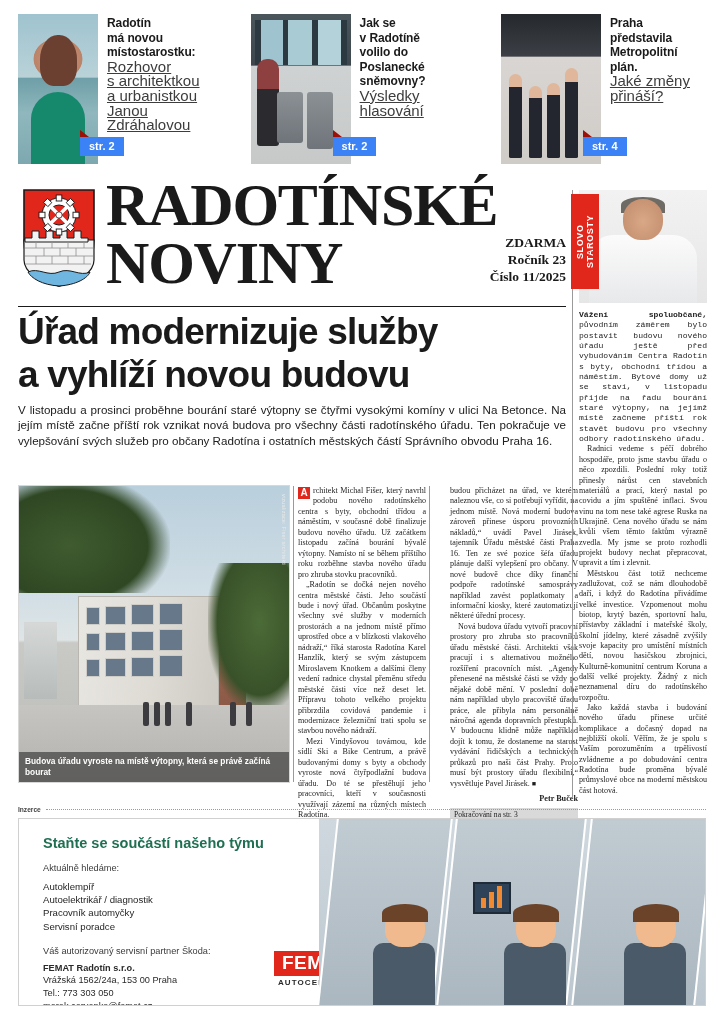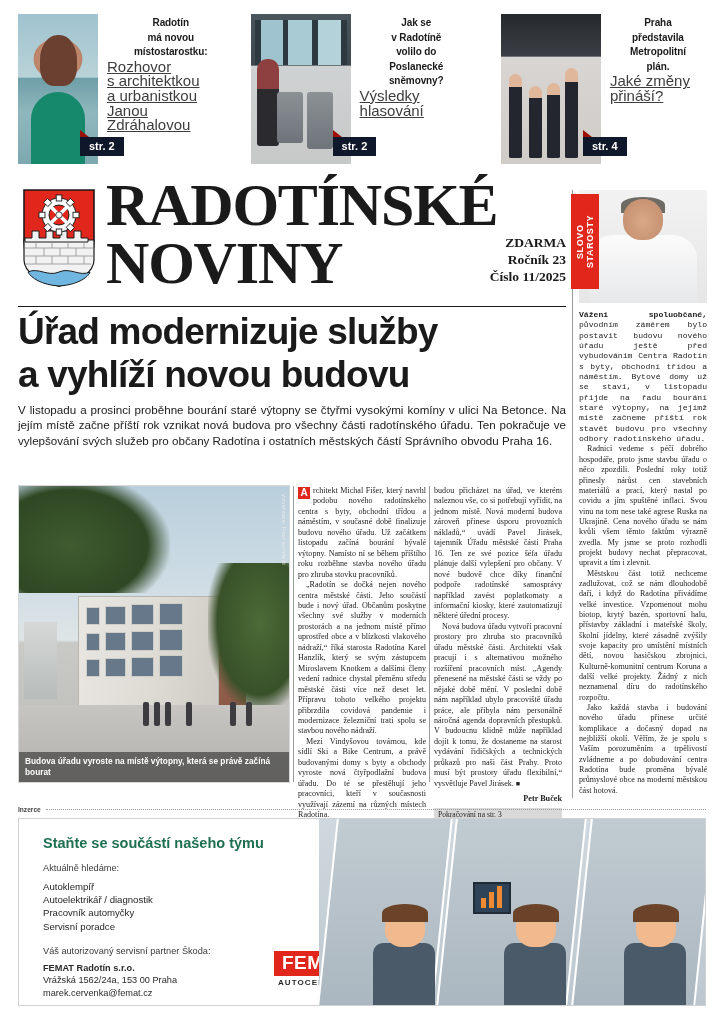--- a/index.html
+++ b/index.html
@@ -25,29 +25,29 @@
 
   .teaser-photo {
     position: relative; width: 80px; height: 150px; flex: 0 0 auto;
     overflow: hidden; background: #c9d2d6;
   }
   .teaser-2 .teaser-photo { width: 100px; }
   .teaser-3 .teaser-photo { width: 100px; }
 
   .teaser-text { padding-left: 9px; padding-top: 2px; flex: 1 1 auto; }
   .teaser-head {
-    font-weight: bold; font-size: 10px; line-height: 14.6px;
-    color: #1a1a1a; letter-spacing: -0.1px; text-align: center;
+    font-weight: bold; font-size: 12px; line-height: 14.6px;
+    color: #1a1a1a; letter-spacing: -0.1px;
   }
   .teaser-sub {
     font-size: 15px; line-height: 14.6px; color: #3d3d3d; text-decoration: underline;
   }
   .str-badge {
     position: absolute; bottom: 8px; left: 62px;
-    background: #0f172a; color: #fff;
+    background: #3b82f6; color: #fff;
     font-weight: bold; font-size: 11px;
     padding: 3px 9px 4px 9px; z-index: 5;
   }
   .teaser-2 .str-badge { left: 82px; }
   .teaser-3 .str-badge { left: 82px; }
   .str-badge::before {
     content: ""; position: absolute; left: 0; top: -7px;
     border-left: 9px solid #9d1007; border-top: 7px solid transparent;
   }
 
@@ -188,21 +188,21 @@
     writing-mode: vertical-rl; letter-spacing:.2px;
   }
 
   
   .col { position: absolute; top: 486px; width: 128px;
     font-family: "Liberation Serif", serif;
     font-size: 8.1px; line-height: 10.45px; color: #1d1d1d;
     text-align: justify; hyphens: auto;
   }
   .col-a { left: 298px; }
-  .col-b { left: 434px; }
+  .col-b { left: 450px; }
   .col p { text-indent: 8px; margin: 0; }
   .col p.first { text-indent: 0; }
   .dropcap {
     float: left; width: 12px; height: 12px; margin: 1px 3px 0 0;
     background: #e1261c; color: #fff; font-weight: bold;
     font-family: "Liberation Sans", sans-serif;
     font-size: 10px; line-height: 12px; text-align: center;
   }
   .col-divider {
     position: absolute; top: 486px; width: 0;
@@ -528,20 +528,21 @@
       <div class="ad-jobs">
         <div>Autoklempíř</div>
         <div>Autoelektrikář / diagnostik</div>
         <div>Pracovník automyčky</div>
         <div>Servisní poradce</div>
       </div>
       <div class="ad-partner">Váš autorizovaný servisní partner Škoda:</div>
       <div class="ad-contact">
         <div class="b">FEMAT Radotín s.r.o.</div>
         <div>Vrážská 1562/24a, 153 00 Praha</div>
+        <div>Tel.: 773 303 050</div>
         <div>marek.cervenka@femat.cz</div>
 
       </div>
       <div class="femat-logo">
         <div class="femat-word">FEMAT</div>
         <div class="femat-sub">AUTOCENTRUM</div>
       </div>
     </div>
 
     <div class="ad-art">

